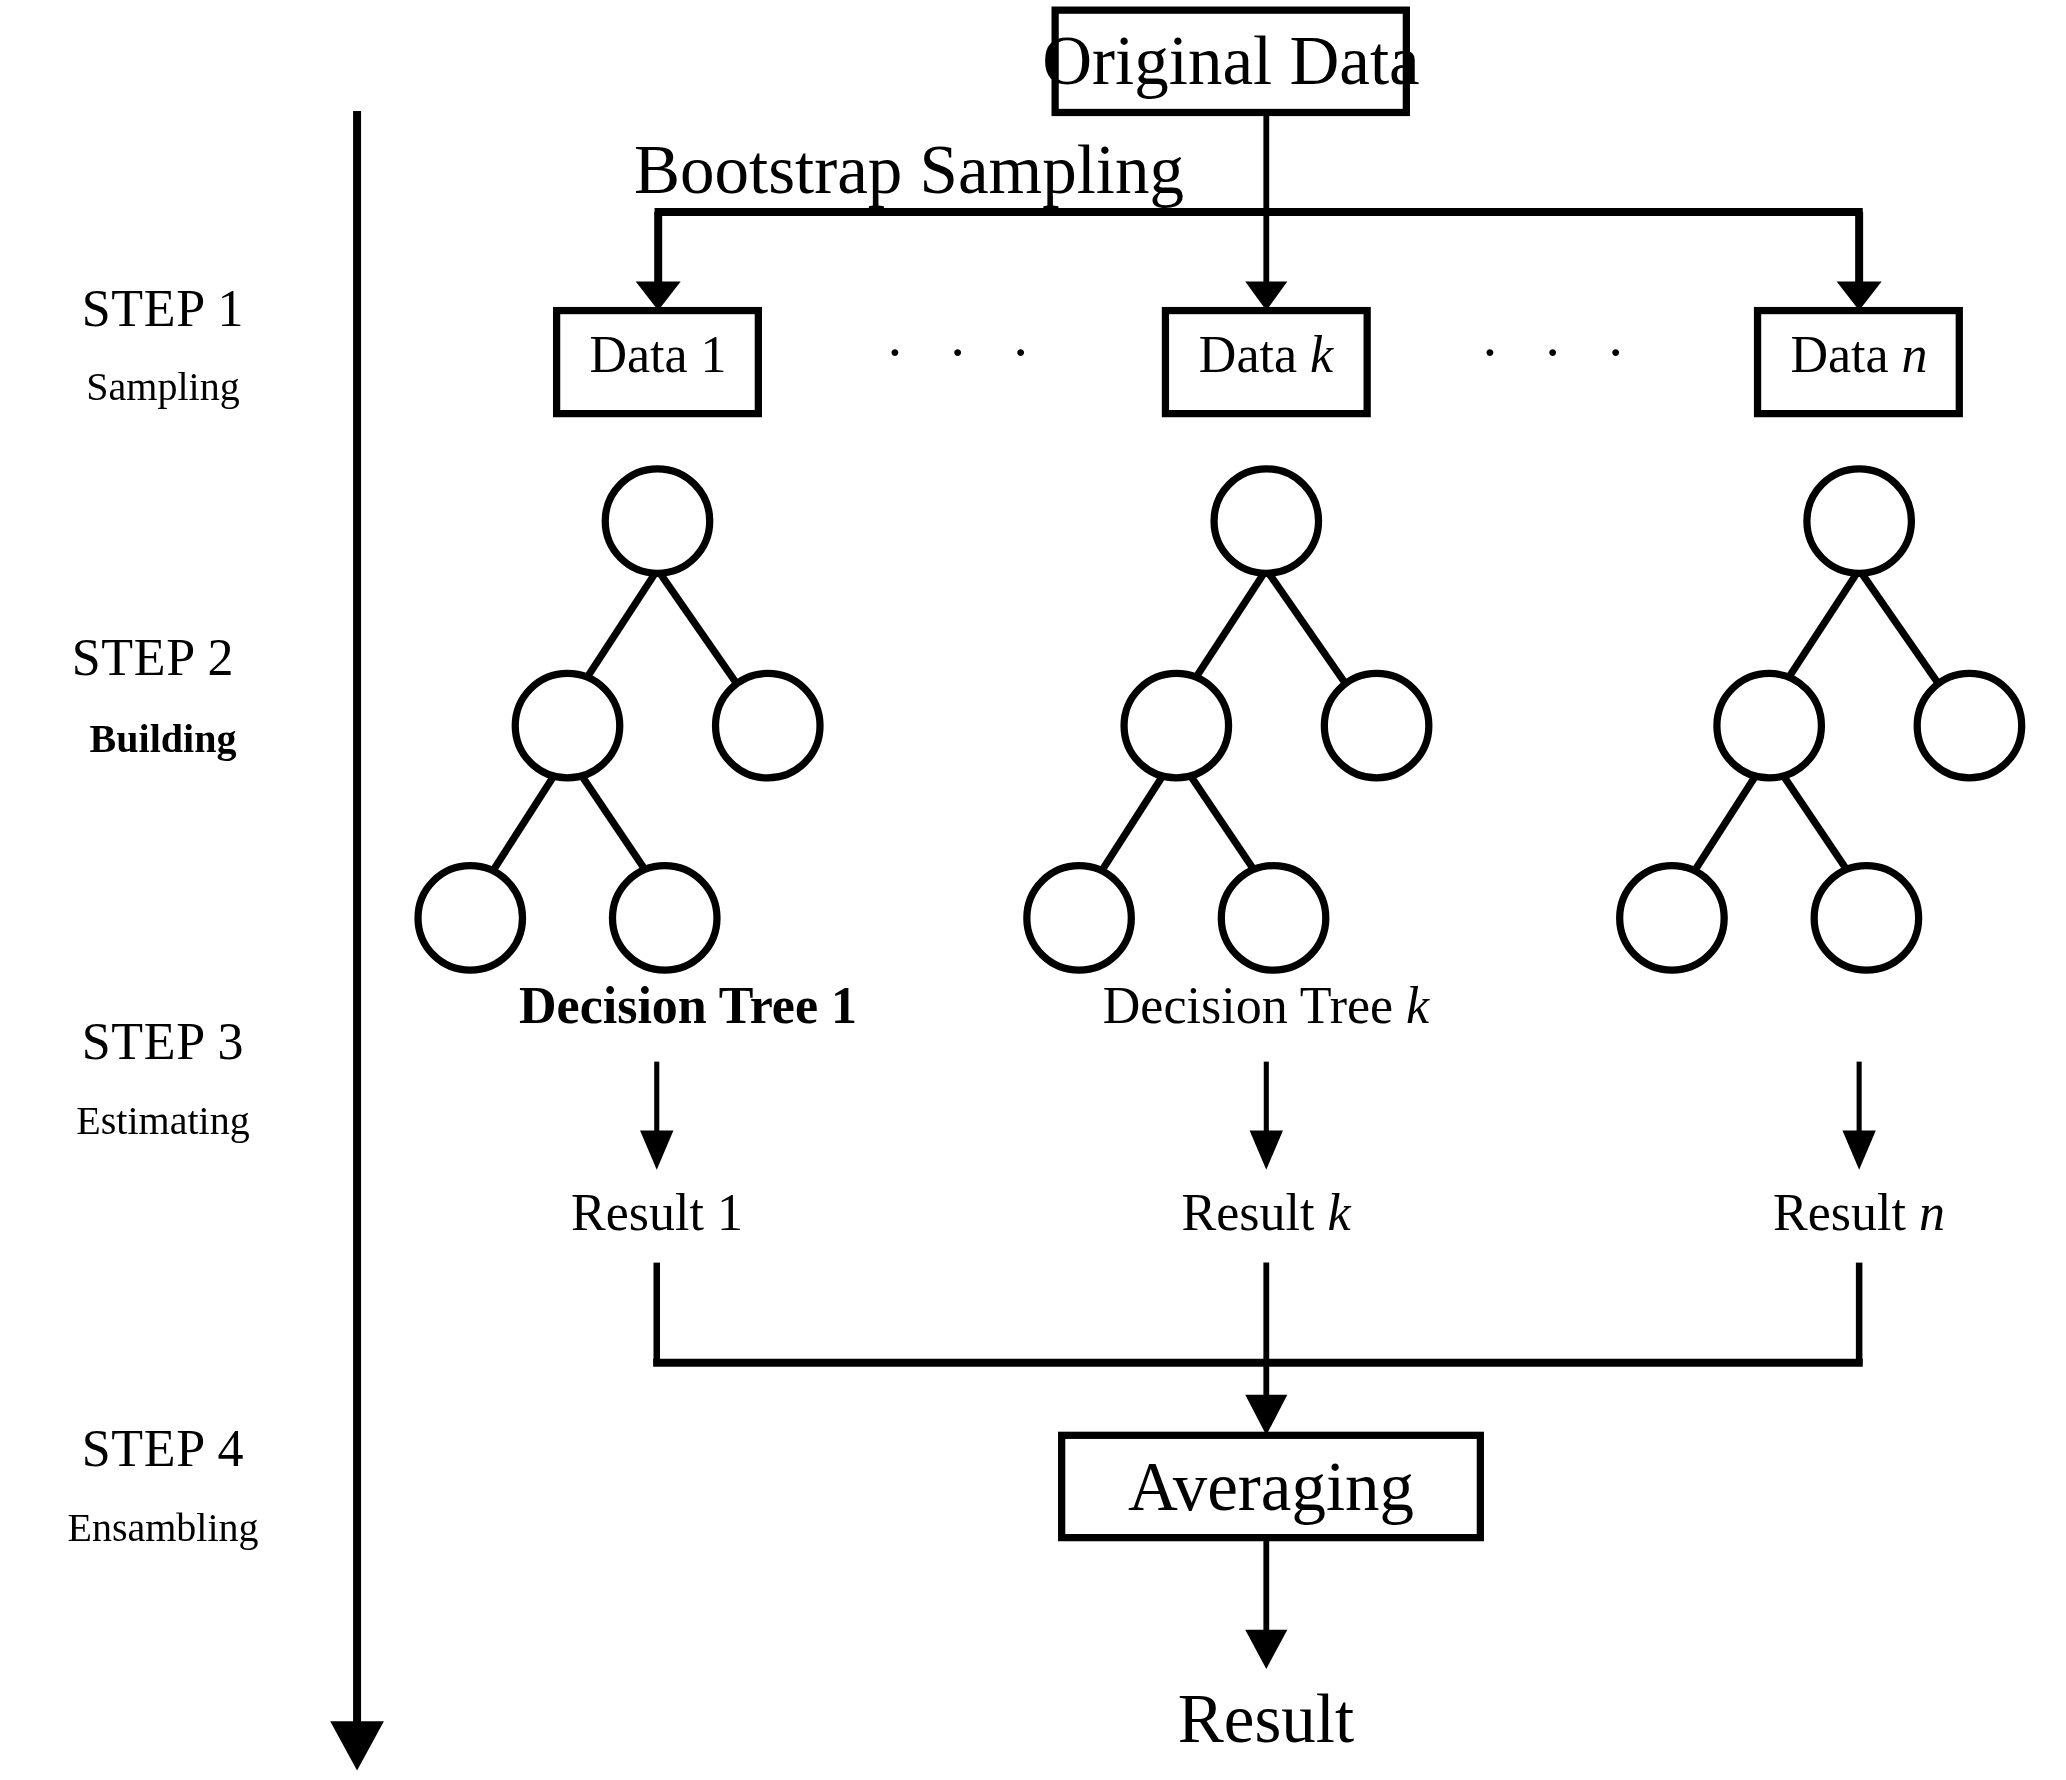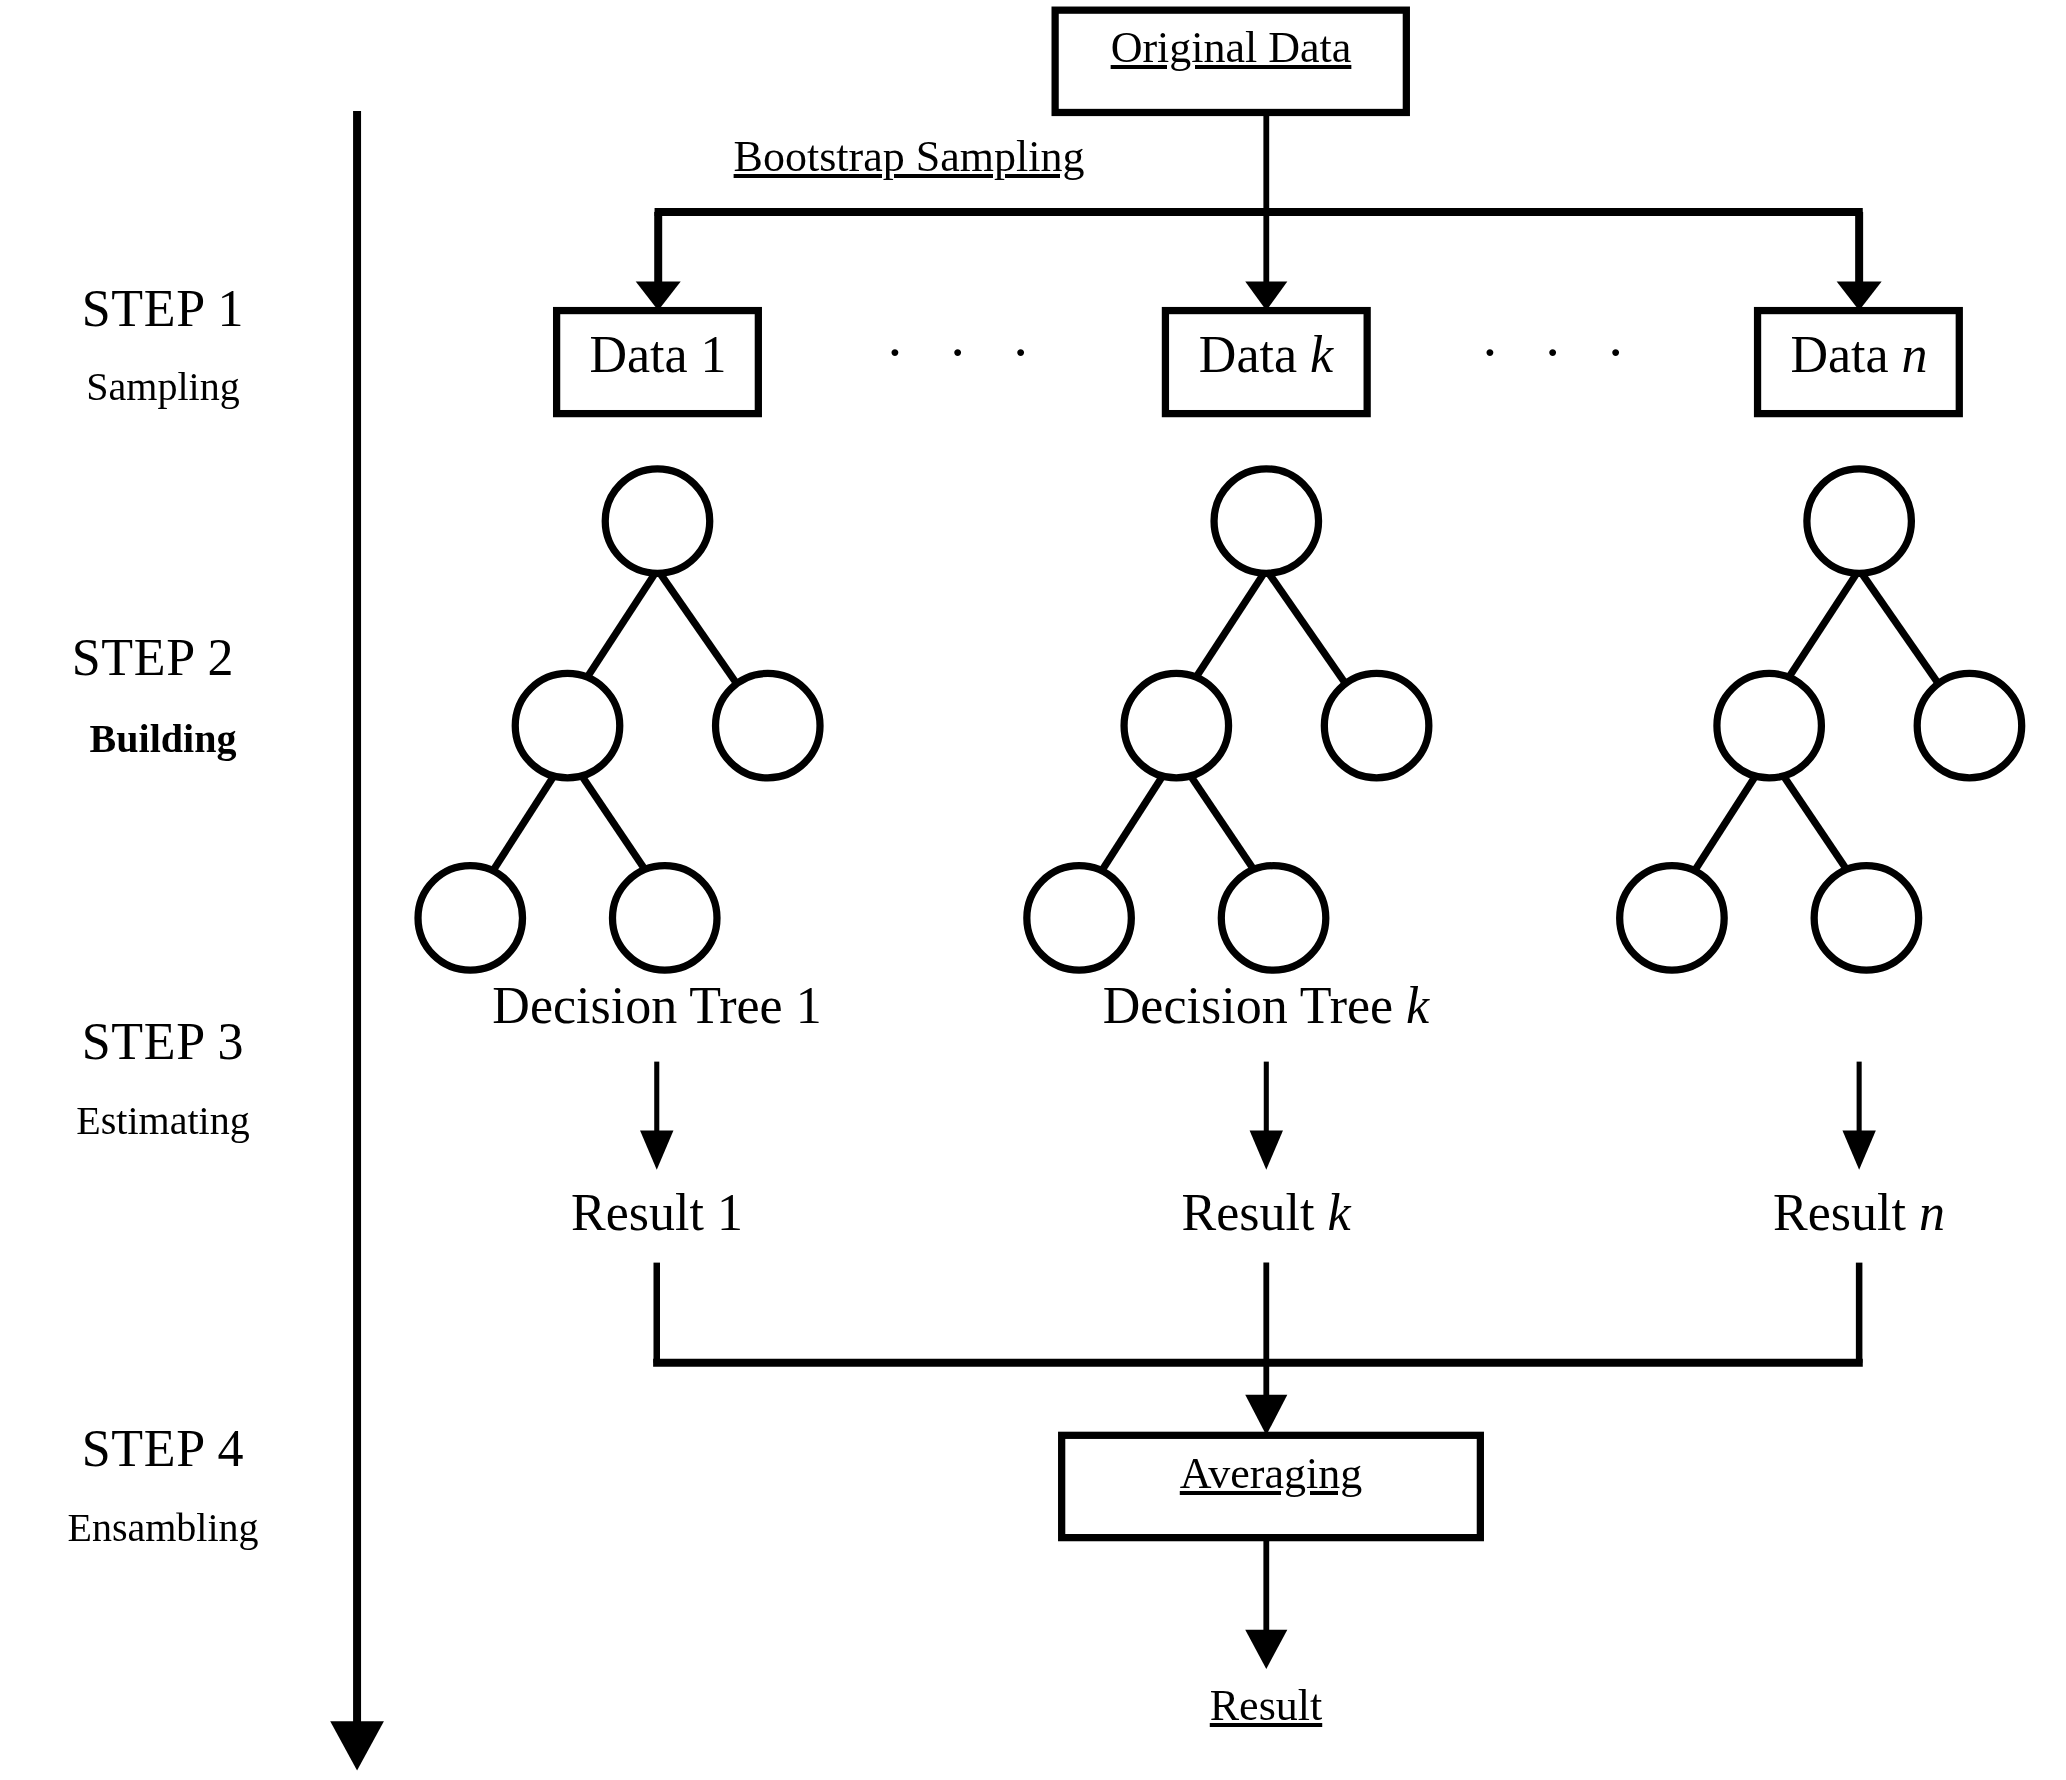--- a/index.html
+++ b/index.html
@@ -9,21 +9,21 @@
     width:2066px;height:1780px;
     background:#ffffff;
     font-family:"Liberation Serif","DejaVu Serif",serif;
     overflow:hidden;
   }
   svg.canvas{position:absolute;left:0;top:0;width:2066px;height:1780px;}
   .lbl{position:absolute;color:#000;white-space:nowrap;}
   .step-title{font-size:52px;letter-spacing:0.7px;}
   .step-sub{font-size:40px;}
   .node-text{font-size:52px;}
-  .box-text{font-size:44px;text-decoration:underline;}
+  .box-text{font-size:69px;}
   .ital{font-style:italic;}
   .ctr{transform:translateX(-50%);}
   .dots{font-size:58px;letter-spacing:14.5px;}
 </style>
 </head>
 <body>
 
 <div id="root">
 
   <svg class="canvas" viewBox="0 0 2847 2453">
@@ -145,21 +145,21 @@
     <span class="ital">k</span>
   </div>
   <div class="lbl node-text ctr" style="left:1859px;top:325px;">
     <span>Data </span>
     <span class="ital">n</span>
   </div>
 
   <div class="lbl dots ctr" style="left:965px;top:319px;">· · ·</div>
   <div class="lbl dots ctr" style="left:1560px;top:319px;">· · ·</div>
 
-  <div class="lbl node-text ctr" style="left:657px;top:976px;">
+  <div class="lbl node-text ctr" style="left:688px;top:976px;font-weight:bold;">
     <span>Decision Tree </span>
     <span>1</span>
   </div>
   <div class="lbl node-text ctr" style="left:1266px;top:976px;">
     <span>Decision Tree </span>
     <span class="ital">k</span>
   </div>
 
   <div class="lbl node-text ctr" style="left:657px;top:1183px;">
     <span>Result </span>

